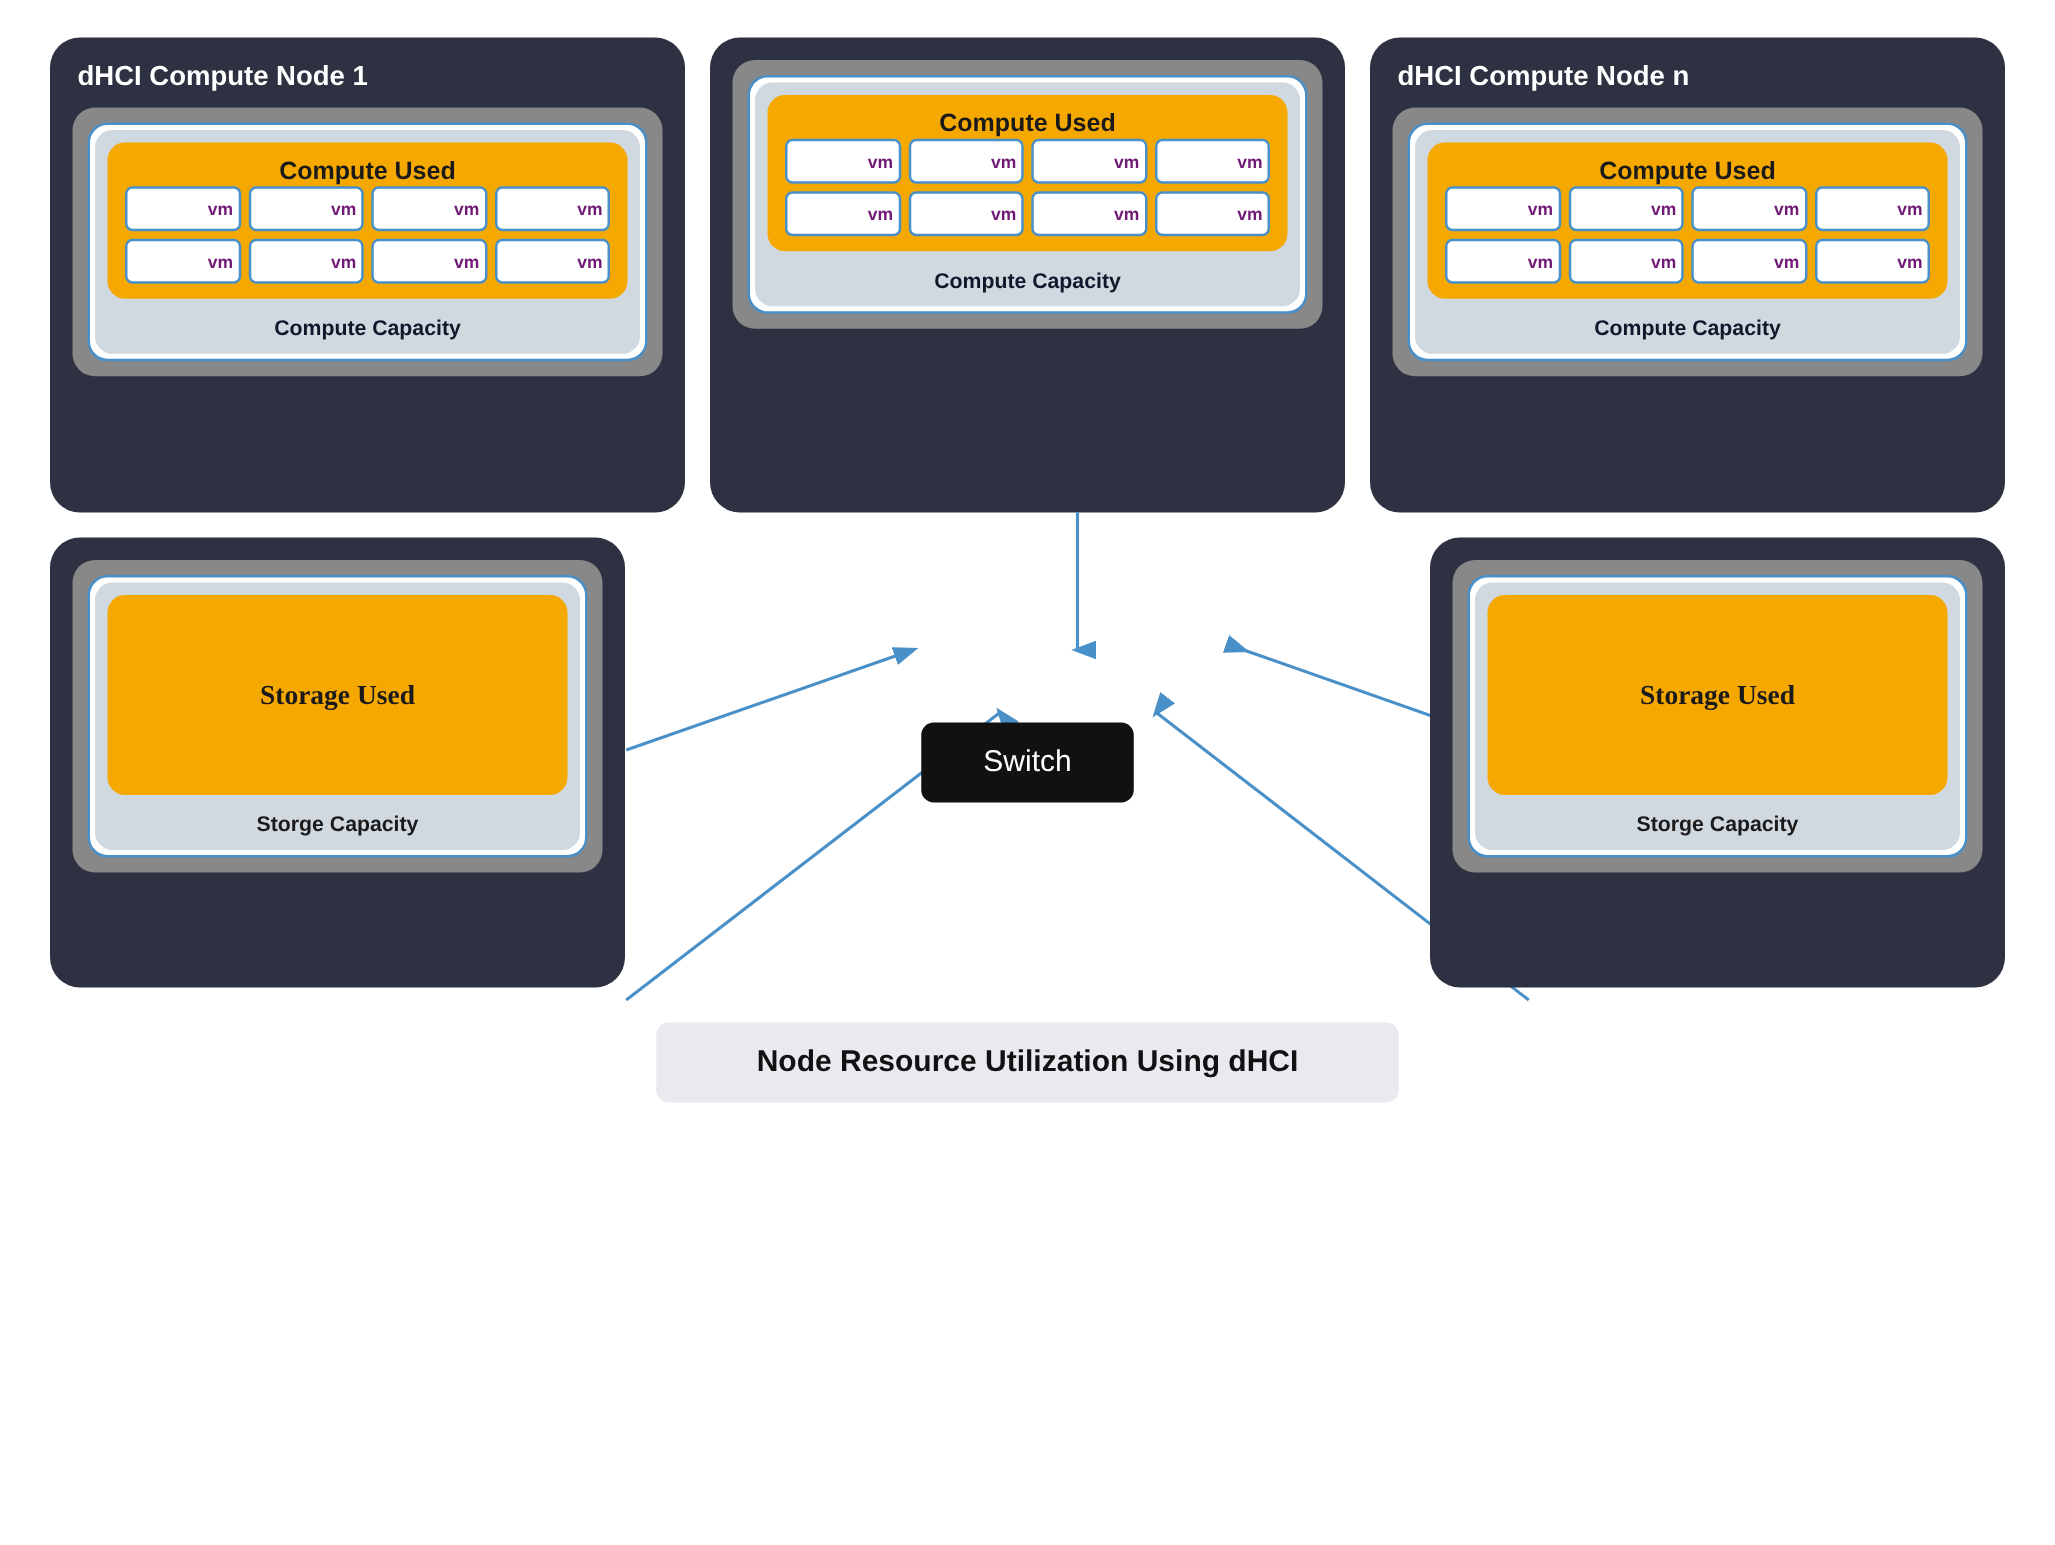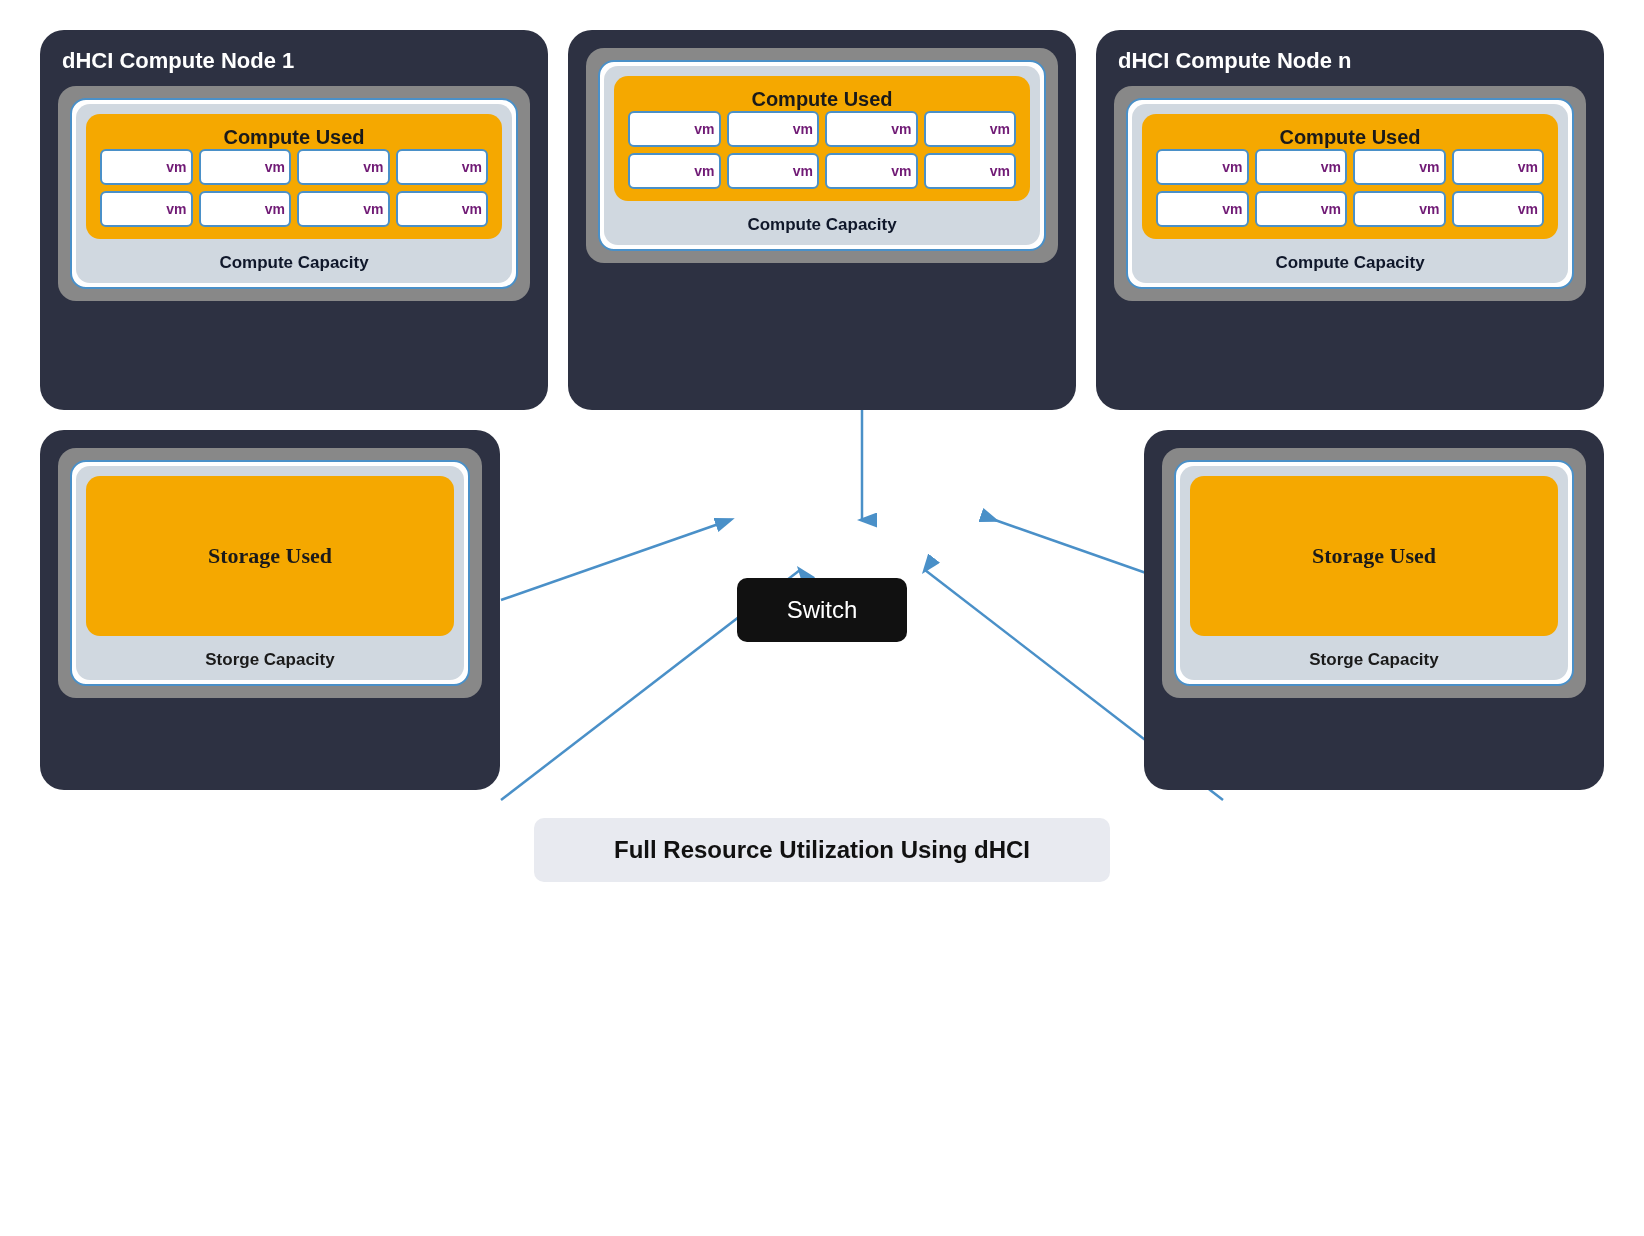--- a/index.html
+++ b/index.html
@@ -352,16 +352,16 @@
             </div>
             <div class="storage-capacity-label">Storge Capacity</div>
           </div>
         </div>
       </div>
     </div>
 
   </div>
 
   <div class="footer-label-container">
-    <div class="footer-label">Full Resource Utilization Using dHCI</div>
+    <div class="footer-label">Node Resource Utilization Using dHCI</div>
   </div>
 
 </div>
 
 </body></html>

